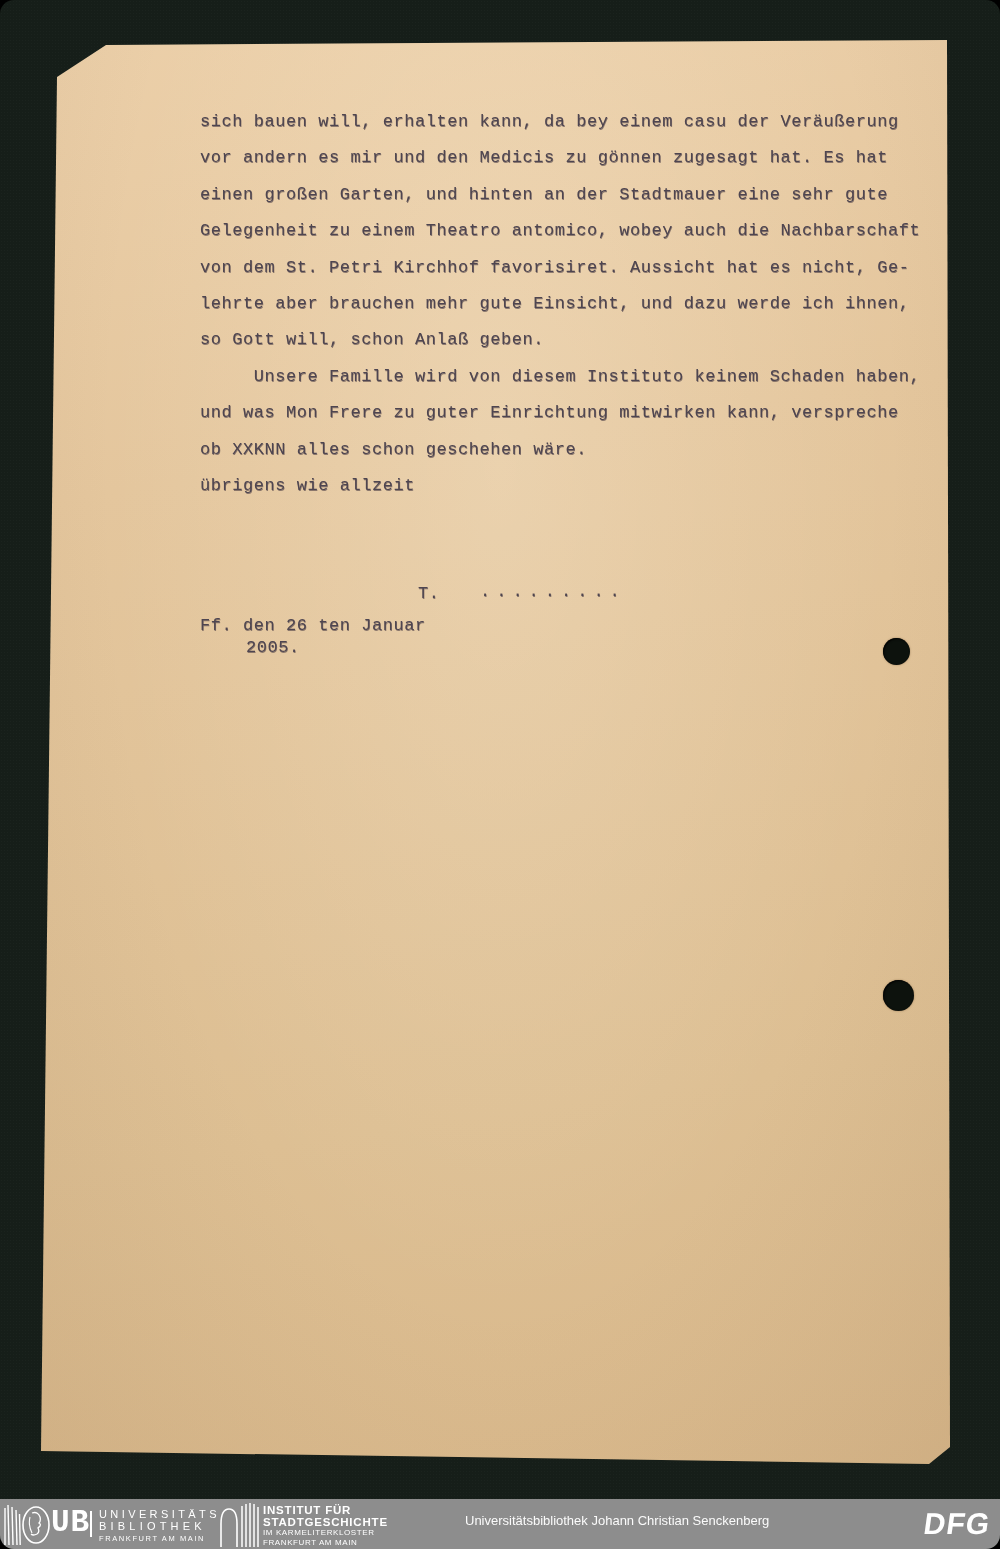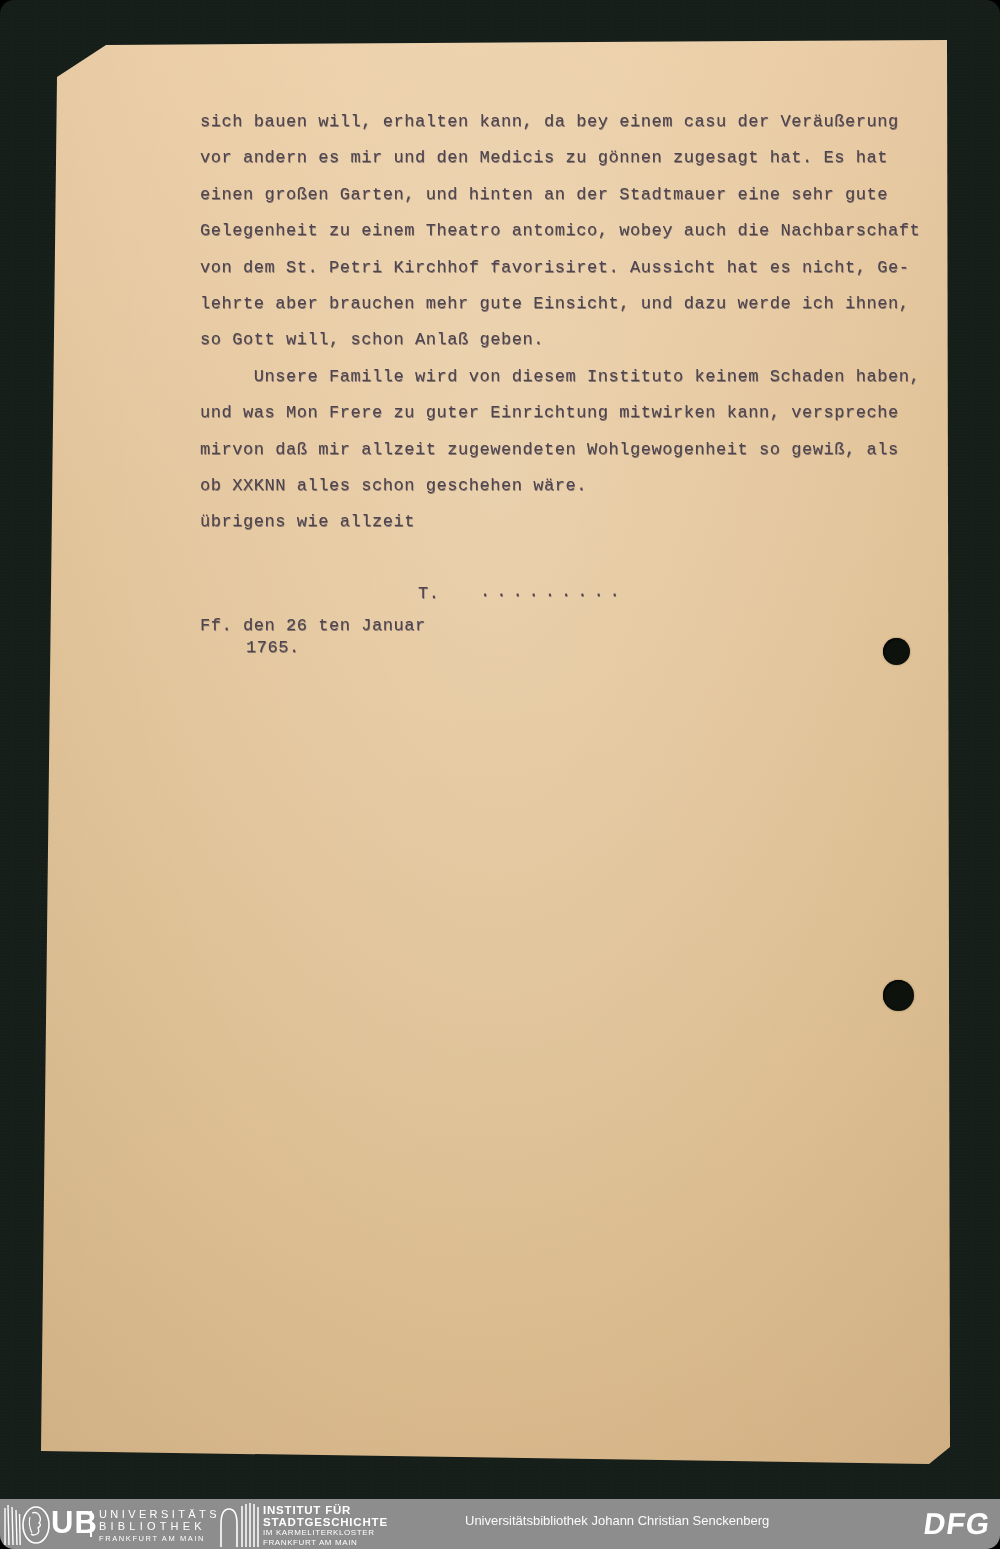--- a/index.html
+++ b/index.html
@@ -51,21 +51,21 @@
   .hole-1{left:883px;top:638px;width:27px;height:27px;}
   .hole-2{left:883px;top:980px;width:31px;height:31px;}
   
   .footer-bar{
     position:absolute;left:0;bottom:0;width:1000px;height:50px;
     background:#8d8d8d;color:#ffffff;z-index:5;
   }
   .footer-bar .abs{position:absolute;}
   .ub-abbr{
     left:51px;top:6px;
-    font-family:Liberation Sans, sans-serif;
+    font-family:Liberation Mono, monospace;
     font-weight:bold;font-size:31px;letter-spacing:1px;
   }
   .ub-sep{left:90px;top:12px;width:2px;height:26px;background:#ffffff;}
   .ub-text{left:99px;top:9px;line-height:12px;}
   .ub-text .l1{font-size:11px;letter-spacing:3.4px;text-align:center;}
   .ub-text .l2{font-size:11px;letter-spacing:4.2px;}
   .ub-text .l3{font-size:7.5px;letter-spacing:1.6px;margin-top:1px;}
   .isg-text{left:263px;top:5px;line-height:12px;}
   .isg-text .b{font-size:11.5px;font-weight:bold;letter-spacing:0.8px;}
   .isg-text .s{font-size:8px;letter-spacing:0.6px;line-height:9.5px;}
@@ -90,29 +90,28 @@
   <div class="typewritten">
     <div class="tline">sich bauen will, erhalten kann, da bey einem casu der Veräußerung</div>
     <div class="tline">vor andern es mir und den Medicis zu gönnen zugesagt hat. Es hat</div>
     <div class="tline">einen großen Garten, und hinten an der Stadtmauer eine sehr gute</div>
     <div class="tline">Gelegenheit zu einem Theatro antomico, wobey auch die Nachbarschaft</div>
     <div class="tline">von dem St. Petri Kirchhof favorisiret. Aussicht hat es nicht, Ge-</div>
     <div class="tline">lehrte aber brauchen mehr gute Einsicht, und dazu werde ich ihnen,</div>
     <div class="tline">so Gott will, schon Anlaß geben.</div>
     <div class="tline">     Unsere Famille wird von diesem Instituto keinem Schaden haben,</div>
     <div class="tline">und was Mon Frere zu guter Einrichtung mitwirken kann, verspreche</div>
-    <div class="tline">mirvon daß mir allzeit zugewendeten Wohlgewogenheit so gewiß, als</div>
     <div class="tline">ob XXKNN alles schon geschehen wäre.</div>
     <div class="tline">übrigens wie allzeit</div>
   </div>
 
   <div class="typed sig-initial">T.</div>
   <div class="typed sig-dots">.........</div>
   <div class="typed date-line1">Ff. den 26 ten Januar</div>
-  <div class="typed date-line2">1765.</div>
+  <div class="typed date-line2">2005.</div>
 
   <div class="hole hole-1"></div>
   <div class="hole hole-2"></div>
 
   <div class="footer-bar">
 
     <svg class="abs icon fan-icon" width="18" height="42" viewBox="0 0 18 42">
       <g stroke="#ffffff" stroke-width="1.4" fill="none">
         <path d="M2,41 L2,4"></path>
         <path d="M6,41 L5,1"></path>

